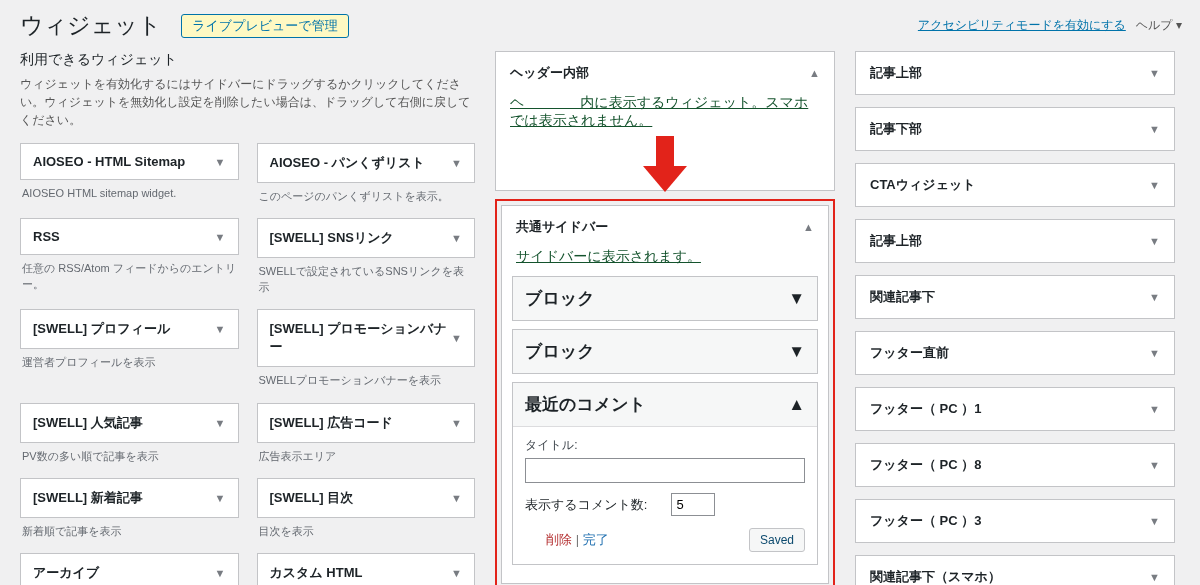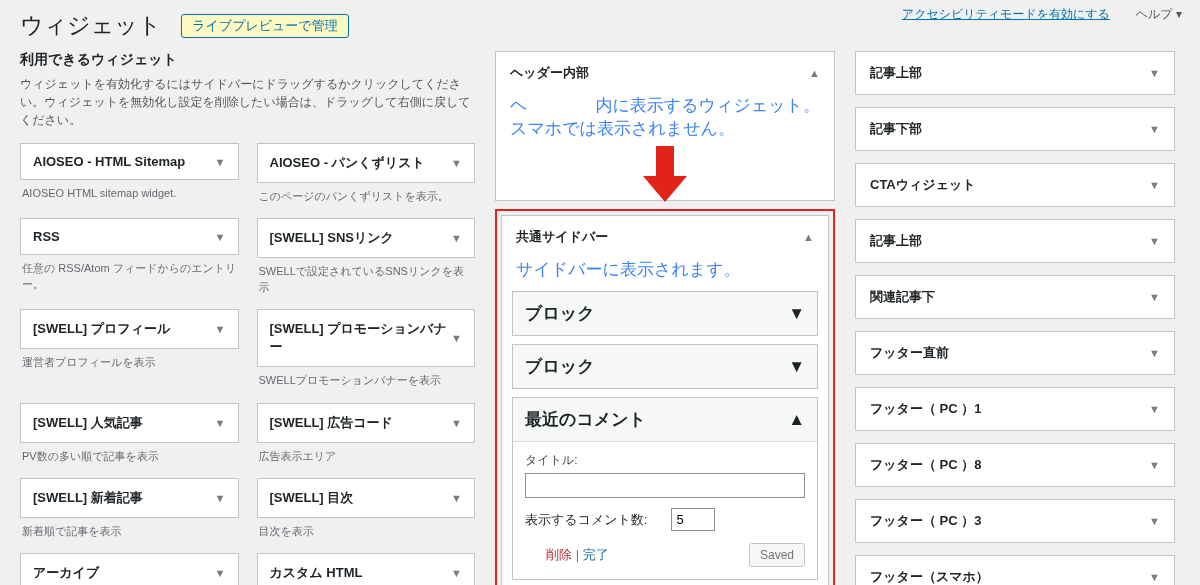--- a/index.html
+++ b/index.html
@@ -1,51 +1,51 @@
 <!DOCTYPE html>
 <html><head>
 <meta charset="utf-8">
 <style>
   * { box-sizing: border-box; margin: 0; padding: 0; }
   body { font-family: -apple-system, BlinkMacSystemFont, "Segoe UI", sans-serif; background: #f0f0f1; color: #1d2327; font-size: 13px; width: 1200px; height: 585px; overflow: hidden; }
   .wrap { padding: 10px 20px; }
   .header { display: flex; align-items: center; gap: 20px; margin-bottom: 10px; }
   h1 { font-size: 23px; font-weight: 400; }
   .btn-outline { border: 1px solid #0073aa; color: #0073aa; background: #fef9c3; padding: 2px 10px; border-radius: 3px; font-size: 13px; cursor: pointer; }
-  .top-links { position: absolute; top: 6px; right: 18px; display: flex; gap: 26px; font-size: 12px; }
+  .top-links { position: absolute; top: 17px; right: 18px; display: flex; gap: 10px; font-size: 12px; }
   .top-links a { color: #0073aa; text-decoration: underline; cursor: pointer; }
   .top-links .help { color: #555; cursor: pointer; }
-  .subtitle { font-size: 14px; font-weight: 700; margin-bottom: 6px; }
+  .subtitle { font-size: 14px; font-weight: 400; margin-bottom: 6px; }
   .desc { color: #555; font-size: 12px; margin-bottom: 14px; line-height: 1.5; }
   .cols { display: flex; gap: 20px; align-items: flex-start; }
   .col-left { width: 455px; display: flex; flex-direction: column; }
   .avail-grid { display: grid; grid-template-columns: 1fr 1fr; gap: 0 18px; }
   .avail-cell { margin-bottom: 4px; }
   .widget-box { background: #fff; border: 1px solid #c3c4c7; padding: 10px 12px; display: flex; justify-content: space-between; align-items: center; font-size: 13px; font-weight: 600; color: #1d2327; cursor: pointer; }
   .widget-box .caret { color: #787c82; font-size: 11px; }
   .widget-desc { color: #646970; font-size: 11px; padding: 6px 2px 10px; line-height: 1.4; }
   .col-mid { width: 340px; display: flex; flex-direction: column; gap: 12px; }
   .col-right { width: 320px; display: flex; flex-direction: column; gap: 12px; }
   .area { background: #fff; border: 1px solid #c3c4c7; }
   .area-head { padding: 12px 14px; display: flex; justify-content: space-between; align-items: center; font-weight: 600; cursor: pointer; }
   .area-head .caret { color: #787c82; font-size: 11px; }
-  .area-desc { padding: 0 14px 10px; color: #3b82f6; font-size: 17px; }
+  .area-desc { padding: 0 14px 10px; color: #14532d; font-size: 14px; text-decoration: underline; }
   .area-body { padding: 0 10px 10px; }
   .inner-widget { background: #f6f7f7; border: 1px solid #c3c4c7; margin-bottom: 8px; }
   .inner-head { padding: 10px 12px; display: flex; justify-content: space-between; align-items: center; font-weight: 600; font-size: 17px; cursor: pointer; }
   .inner-body { padding: 10px 12px 12px; border-top: 1px solid #dcdcde; background: #fff; }
   .inner-body label { display: block; margin-bottom: 4px; font-size: 12px; color: #3c434a; }
   .inner-body input[type=text] { width: 100%; border: 1px solid #8c8f94; padding: 4px 6px; font-size: 13px; margin-bottom: 10px; }
   .inner-body .row2 { display: flex; align-items: center; gap: 24px; margin-bottom: 12px; }
   .inner-body input[type=number] { width: 44px; border: 1px solid #8c8f94; padding: 3px 4px; font-size: 13px; }
   .inner-foot { display: flex; justify-content: space-between; align-items: center; padding-left: 21px; }
   .inner-foot .links a.del { color: #b32d2e; cursor: pointer; }
   .inner-foot .links a.done { color: #2271b1; cursor: pointer; }
   .inner-foot .links span { color: #777; }
-  .saved { border: 1px solid #c3c4c7; background: #f6f7f7; color: #737373; padding: 4px 10px; border-radius: 3px; font-size: 12px; }
+  .saved { border: 1px solid #c3c4c7; background: #f6f7f7; color: #0c4a6e; padding: 4px 10px; border-radius: 3px; font-size: 12px; }
   .highlight { border: 2px solid #e2231a; padding: 4px; margin-top: -4px; }
   .arrow { width: 44px; height: 60px; margin: -4px auto -6px; position: relative; }
   .arrow .shaft { width: 18px; height: 30px; background: #e2231a; margin: 0 auto; }
   .arrow .head { width: 0; height: 0; border-left: 22px solid transparent; border-right: 22px solid transparent; border-top: 26px solid #e2231a; margin: 0 auto; }
 </style>
 </head>
 <body>
 
 <div class="top-links">
   <a>アクセシビリティモードを有効にする</a>
@@ -265,20 +265,20 @@
           </div>
         </div>
         <div class="area">
           <div class="area-head">
             <span>フッター（ PC ）3</span>
             <span class="caret">▼</span>
           </div>
         </div>
         <div class="area">
           <div class="area-head">
-            <span>フッター（スマホ）</span>
+            <span>関連記事下（スマホ）</span>
             <span class="caret">▼</span>
           </div>
         </div>
       </div>
 
   </div>
 </div>
 
 </body></html>

